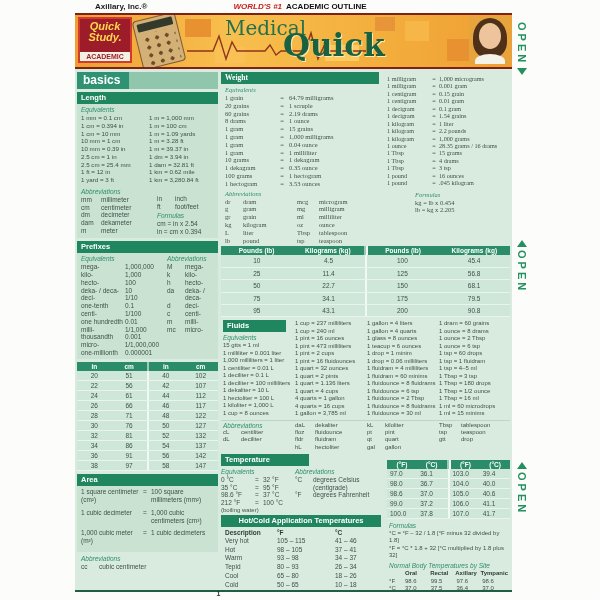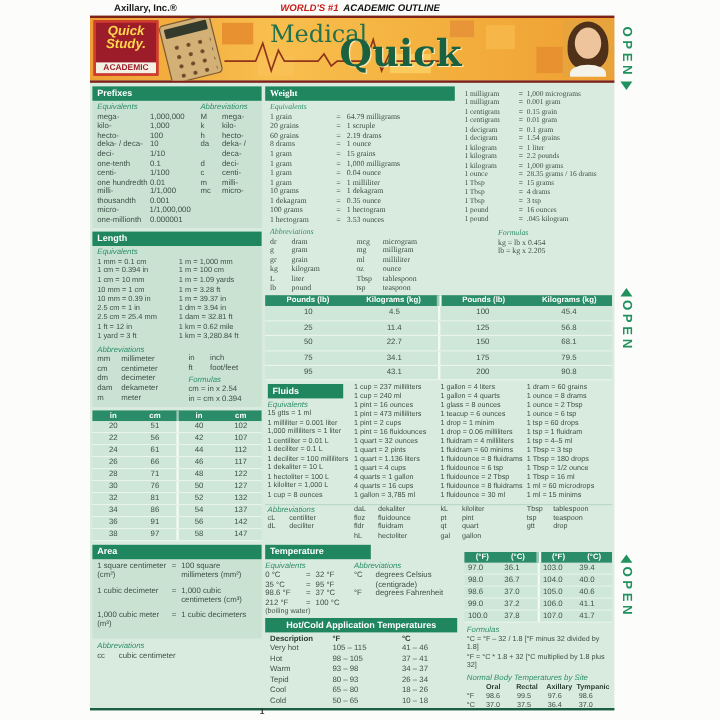--- a/index.html
+++ b/index.html
@@ -1,20 +1,20 @@
 <!DOCTYPE html>
 <html><head>
 <meta charset="utf-8">
 <style>
   html,body{margin:0;padding:0;}
   .page{position:relative;width:600px;height:600px;background:#fcfcfa;font-family:"Liberation Sans",sans-serif;overflow:hidden;color:#3f5148;}
   .brand{position:absolute;top:2px;left:95px;font-size:8px;font-weight:bold;color:#1b1b1b;}
   .tagline{position:absolute;top:2px;left:160px;width:280px;text-align:center;font-size:8px;font-weight:bold;}
   .tag-red{color:#c8201c;font-style:italic;margin-right:4px;text-align:right;}
-  .tag-black{color:#111;font-style:italic;}
+  .tag-black{color:#111;}
   .card{position:absolute;left:75px;top:13px;width:437px;height:577px;background:#d9ebde;border-bottom:2px solid #1c5f45;}
   
   .banner{position:relative;height:52px;background:linear-gradient(90deg,#ef9f33,#f8bf4e 35%,#f3ae3c 70%,#ef9f33);border-top:2px solid #7e2218;border-bottom:2px solid #7e2218;overflow:hidden;}
   .sq{position:absolute;}
   .logo{position:absolute;left:3px;top:2px;width:54px;height:46px;background:#9c1d29;border:2px solid #d23a2e;box-sizing:border-box;text-align:center;line-height:1;}
   .logo-quick{color:#ffd84d;font-weight:bold;font-style:italic;font-size:11px;margin-top:2px;}
   .logo-study{color:#ffd84d;font-weight:bold;font-style:italic;font-size:11px;}
   .logo-academic{position:absolute;bottom:0;left:0;right:0;background:#f3f0e4;color:#a01f2b;font-weight:bold;font-size:7px;padding:1px 0;}
   .calc{position:absolute;left:62px;top:1px;width:44px;height:50px;transform:rotate(-14deg);background:#d3b075;border:1px solid #7c5a33;border-radius:4px;box-sizing:border-box;padding:3px;}
   .calc-screen{height:8px;background:#333a2c;border-radius:1px;margin-bottom:3px;}
@@ -115,117 +115,23 @@
       <div class="photo">
         <div class="hair"></div>
         <div class="face"></div>
         <div class="shirt"></div>
       </div>
     </div>
 
     <div class="content">
 
       <div class="colL">
-
-        <div class="panel">
-          <div class="secbar">Prefixes</div>
-          <div class="split">
-            <div style="width:82px;">
-              <div class="sub">Equivalents</div>
-              <div>
-
-              <div class="kv">
-                    <span class="k">mega-</span>
-                    <span class="v">1,000,000</span>
-                  </div>
-                  <div class="kv">
-                    <span class="k">kilo-</span>
-                    <span class="v">1,000</span>
-                  </div>
-                  <div class="kv">
-                    <span class="k">hecto-</span>
-                    <span class="v">100</span>
-                  </div>
-                  <div class="kv">
-                    <span class="k">deka- / deca-</span>
-                    <span class="v">10</span>
-                  </div>
-                  <div class="kv">
-                    <span class="k">deci-</span>
-                    <span class="v">1/10</span>
-                  </div>
-                  <div class="kv">
-                    <span class="k">one-tenth</span>
-                    <span class="v">0.1</span>
-                  </div>
-                  <div class="kv">
-                    <span class="k">centi-</span>
-                    <span class="v">1/100</span>
-                  </div>
-                  <div class="kv">
-                    <span class="k">one hundredth</span>
-                    <span class="v">0.01</span>
-                  </div>
-                  <div class="kv">
-                    <span class="k">milli-</span>
-                    <span class="v">1/1,000</span>
-                  </div>
-                  <div class="kv">
-                    <span class="k">thousandth</span>
-                    <span class="v">0.001</span>
-                  </div>
-                  <div class="kv">
-                    <span class="k">micro-</span>
-                    <span class="v">1/1,000,000</span>
-                  </div>
-                  <div class="kv">
-                    <span class="k">one-millionth</span>
-                    <span class="v">0.000001</span>
-                  </div>
-                </div>
-            </div>
-            <div style="flex:1;">
-              <div class="sub">Abbreviations</div>
-              <div>
-
-              <div class="ab">
-                    <span class="a">M</span>
-                    <span class="n">mega-</span>
-                  </div>
-                  <div class="ab">
-                    <span class="a">k</span>
-                    <span class="n">kilo-</span>
-                  </div>
-                  <div class="ab">
-                    <span class="a">h</span>
-                    <span class="n">hecto-</span>
-                  </div>
-                  <div class="ab">
-                    <span class="a">da</span>
-                    <span class="n">deka- / deca-</span>
-                  </div>
-                  <div class="ab">
-                    <span class="a">d</span>
-                    <span class="n">deci-</span>
-                  </div>
-                  <div class="ab">
-                    <span class="a">c</span>
-                    <span class="n">centi-</span>
-                  </div>
-                  <div class="ab">
-                    <span class="a">m</span>
-                    <span class="n">milli-</span>
-                  </div>
-                  <div class="ab">
-                    <span class="a">mc</span>
-                    <span class="n">micro-</span>
-                  </div>
-                </div>
-            </div>
-          </div>
+        <div class="basics">
+          <div class="basics-dark">basics</div>
+          <div class="basics-light"></div>
         </div>
 
         <div class="panel">
           <div class="secbar">Length</div>
           <div class="sub">Equivalents</div>
           <div class="split pad">
             <div class="list" style="width:64px;">
 
             <div>1 mm = 0.1 cm</div>
                 <div>1 cm = 0.394 in</div>
@@ -287,20 +193,118 @@
                   <div class="ab" style="padding-left:0;">
                     <span class="a">ft</span>
                     <span class="n">foot/feet</span>
                   </div>
                 </div>
               <div class="sub" style="margin-left:0;">Formulas</div>
               <div class="txt">
 
               <div>cm = in x 2.54</div>
                   <div>in = cm x 0.394</div>
+                </div>
+            </div>
+          </div>
+        </div>
+
+        <div class="panel">
+          <div class="secbar">Prefixes</div>
+          <div class="split">
+            <div style="width:82px;">
+              <div class="sub">Equivalents</div>
+              <div>
+
+              <div class="kv">
+                    <span class="k">mega-</span>
+                    <span class="v">1,000,000</span>
+                  </div>
+                  <div class="kv">
+                    <span class="k">kilo-</span>
+                    <span class="v">1,000</span>
+                  </div>
+                  <div class="kv">
+                    <span class="k">hecto-</span>
+                    <span class="v">100</span>
+                  </div>
+                  <div class="kv">
+                    <span class="k">deka- / deca-</span>
+                    <span class="v">10</span>
+                  </div>
+                  <div class="kv">
+                    <span class="k">deci-</span>
+                    <span class="v">1/10</span>
+                  </div>
+                  <div class="kv">
+                    <span class="k">one-tenth</span>
+                    <span class="v">0.1</span>
+                  </div>
+                  <div class="kv">
+                    <span class="k">centi-</span>
+                    <span class="v">1/100</span>
+                  </div>
+                  <div class="kv">
+                    <span class="k">one hundredth</span>
+                    <span class="v">0.01</span>
+                  </div>
+                  <div class="kv">
+                    <span class="k">milli-</span>
+                    <span class="v">1/1,000</span>
+                  </div>
+                  <div class="kv">
+                    <span class="k">thousandth</span>
+                    <span class="v">0.001</span>
+                  </div>
+                  <div class="kv">
+                    <span class="k">micro-</span>
+                    <span class="v">1/1,000,000</span>
+                  </div>
+                  <div class="kv">
+                    <span class="k">one-millionth</span>
+                    <span class="v">0.000001</span>
+                  </div>
+                </div>
+            </div>
+            <div style="flex:1;">
+              <div class="sub">Abbreviations</div>
+              <div>
+
+              <div class="ab">
+                    <span class="a">M</span>
+                    <span class="n">mega-</span>
+                  </div>
+                  <div class="ab">
+                    <span class="a">k</span>
+                    <span class="n">kilo-</span>
+                  </div>
+                  <div class="ab">
+                    <span class="a">h</span>
+                    <span class="n">hecto-</span>
+                  </div>
+                  <div class="ab">
+                    <span class="a">da</span>
+                    <span class="n">deka- / deca-</span>
+                  </div>
+                  <div class="ab">
+                    <span class="a">d</span>
+                    <span class="n">deci-</span>
+                  </div>
+                  <div class="ab">
+                    <span class="a">c</span>
+                    <span class="n">centi-</span>
+                  </div>
+                  <div class="ab">
+                    <span class="a">m</span>
+                    <span class="n">milli-</span>
+                  </div>
+                  <div class="ab">
+                    <span class="a">mc</span>
+                    <span class="n">micro-</span>
+                  </div>
                 </div>
             </div>
           </div>
         </div>
 
         <div class="tbl">
           <div class="thead">
             <span>in</span>
               <span>cm</span>
               <span>in</span>

